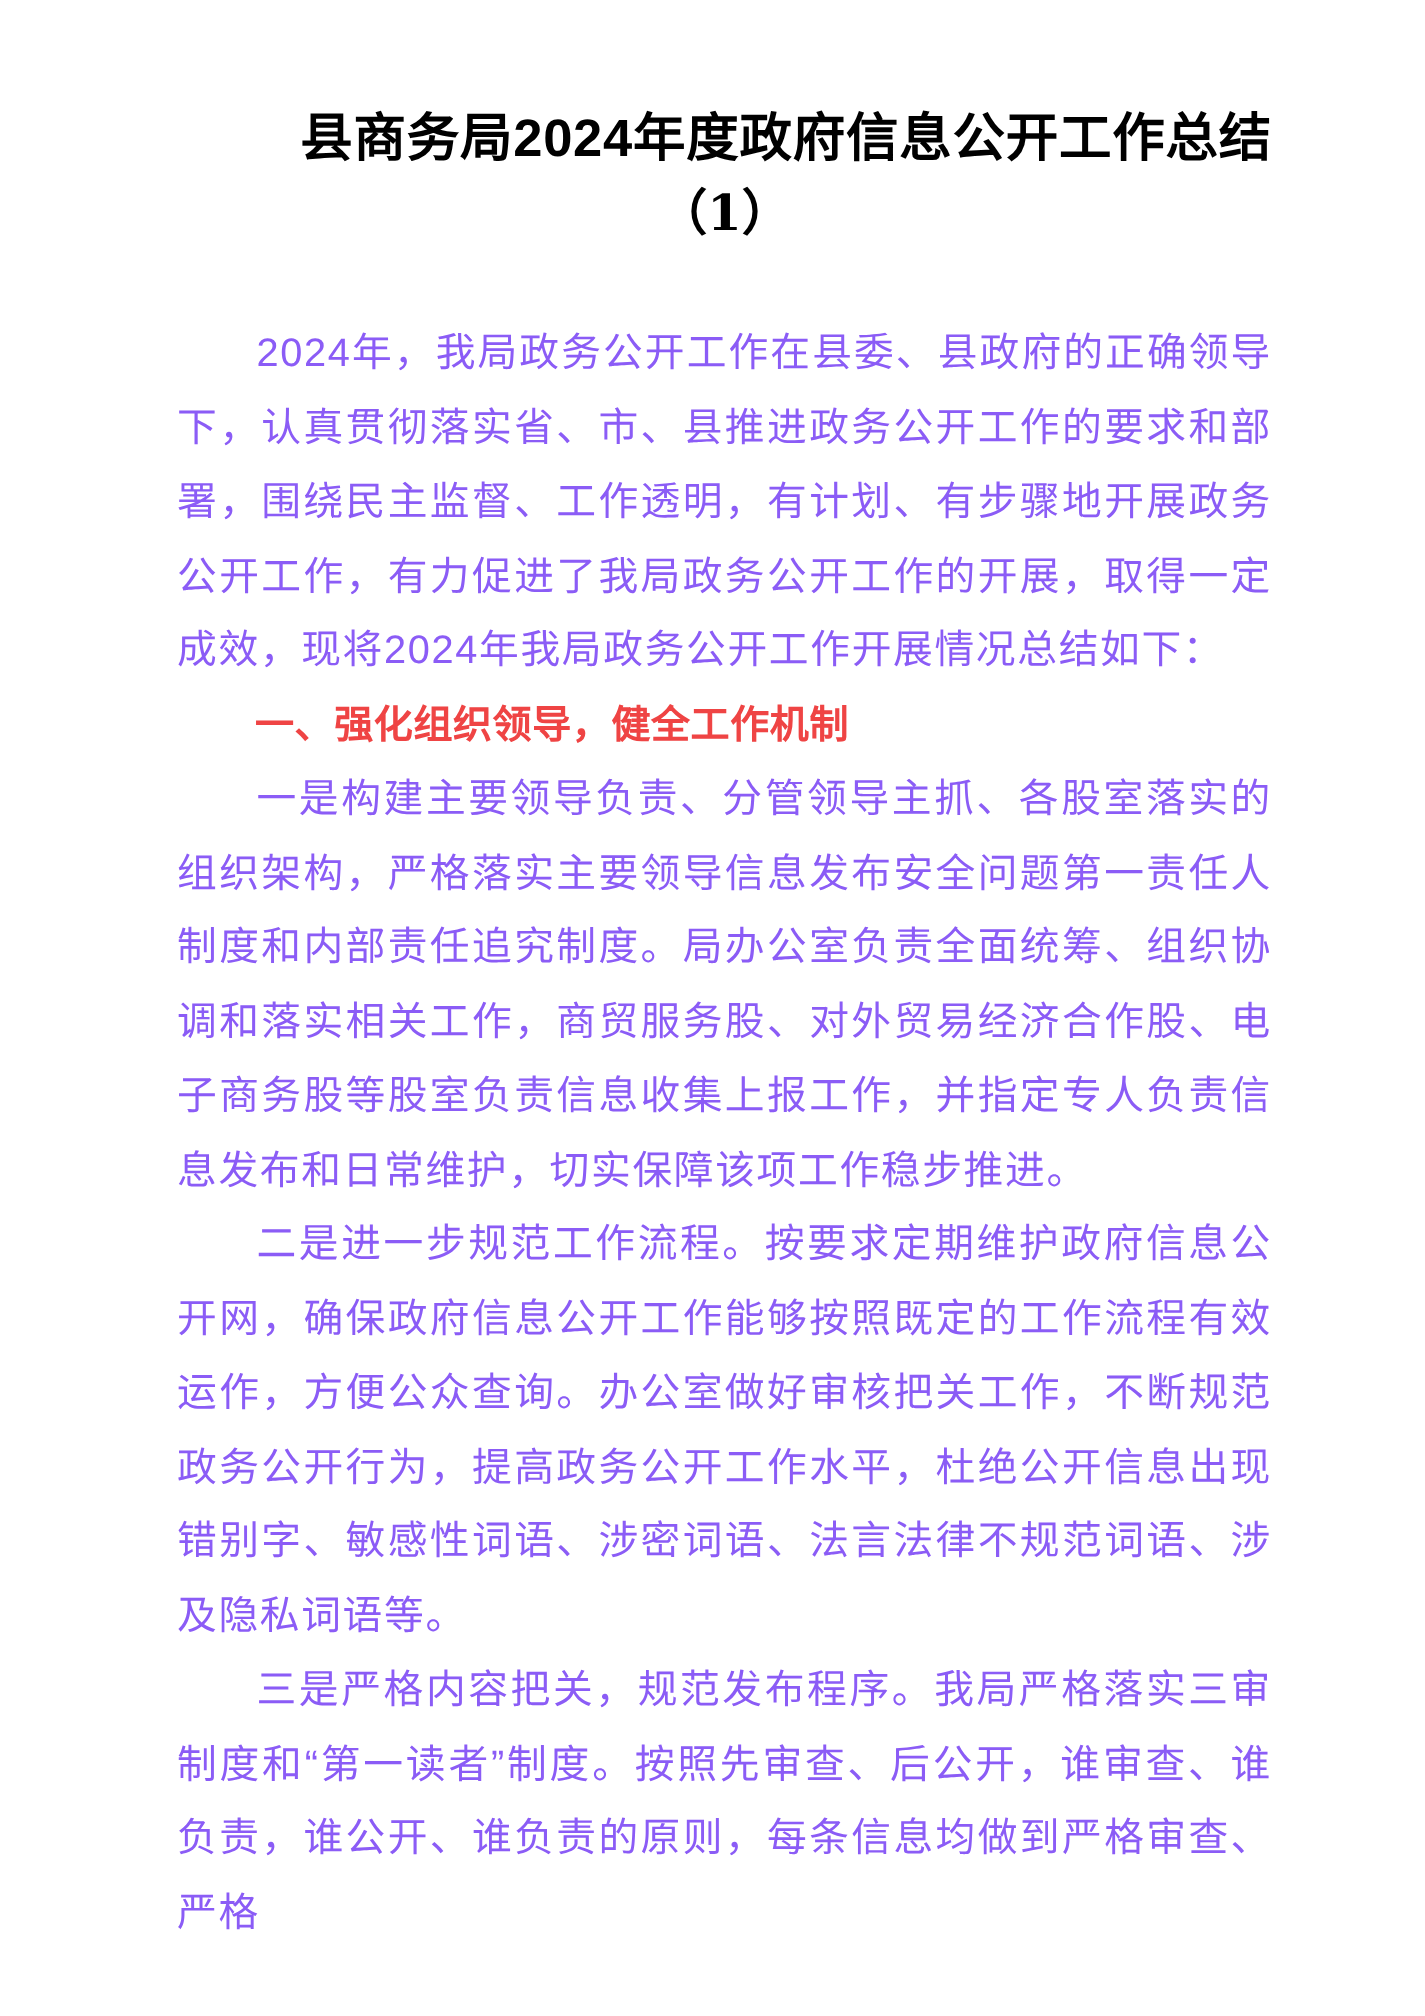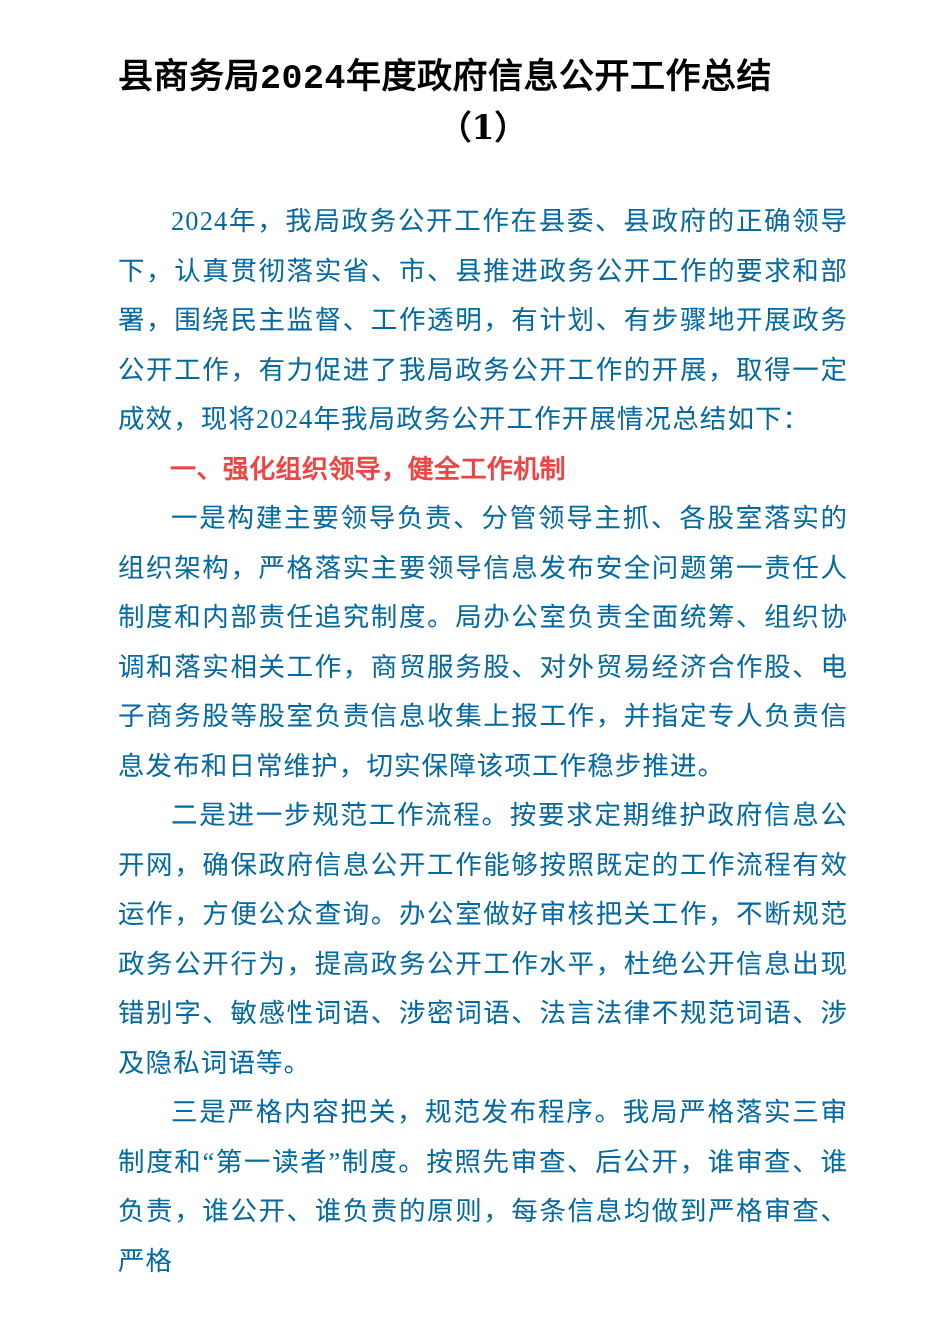--- a/index.html
+++ b/index.html
@@ -22,27 +22,27 @@
   .content {
     position: absolute;
     left: 118px;
     top: 0;
     width: 730px;
   }
 
   
   .doc-title {
     margin: 0;
-    padding-top: 55px;
-    font-family: Liberation Mono, monospace;
+    padding-top: 69px;
+    font-family: Liberation Sans, sans-serif;
     font-weight: bold;
     font-size: 35px;
     line-height: 48px;
     letter-spacing: 0.5px;
-    text-align: left;
+    text-align: right;
     color: #000000;
     white-space: nowrap;
   }
 
   .doc-subtitle {
     margin: 0;
     padding-top: 2px;
     font-family: "DejaVu Serif", "Liberation Serif", serif;
     font-weight: bold;
     font-size: 33px;
@@ -51,24 +51,24 @@
     color: #000000;
   }
 
   
   .body-block {
     padding-top: 46px;
   }
 
   p.para {
     margin: 0;
-    font-family: Liberation Serif, serif;
+    font-family: Liberation Sans, sans-serif;
     font-size: 26.5px;
     line-height: 49.5px;
-    color: #0369a1;
+    color: #8b5cf6;
     text-indent: 2em;
     text-align: justify;
     text-justify: inter-ideograph;
     letter-spacing: 1.1px;
     word-break: break-all;
   }
 
   h2.section-heading {
     margin: 0;
     font-family: "Liberation Sans", "DejaVu Sans", sans-serif;

